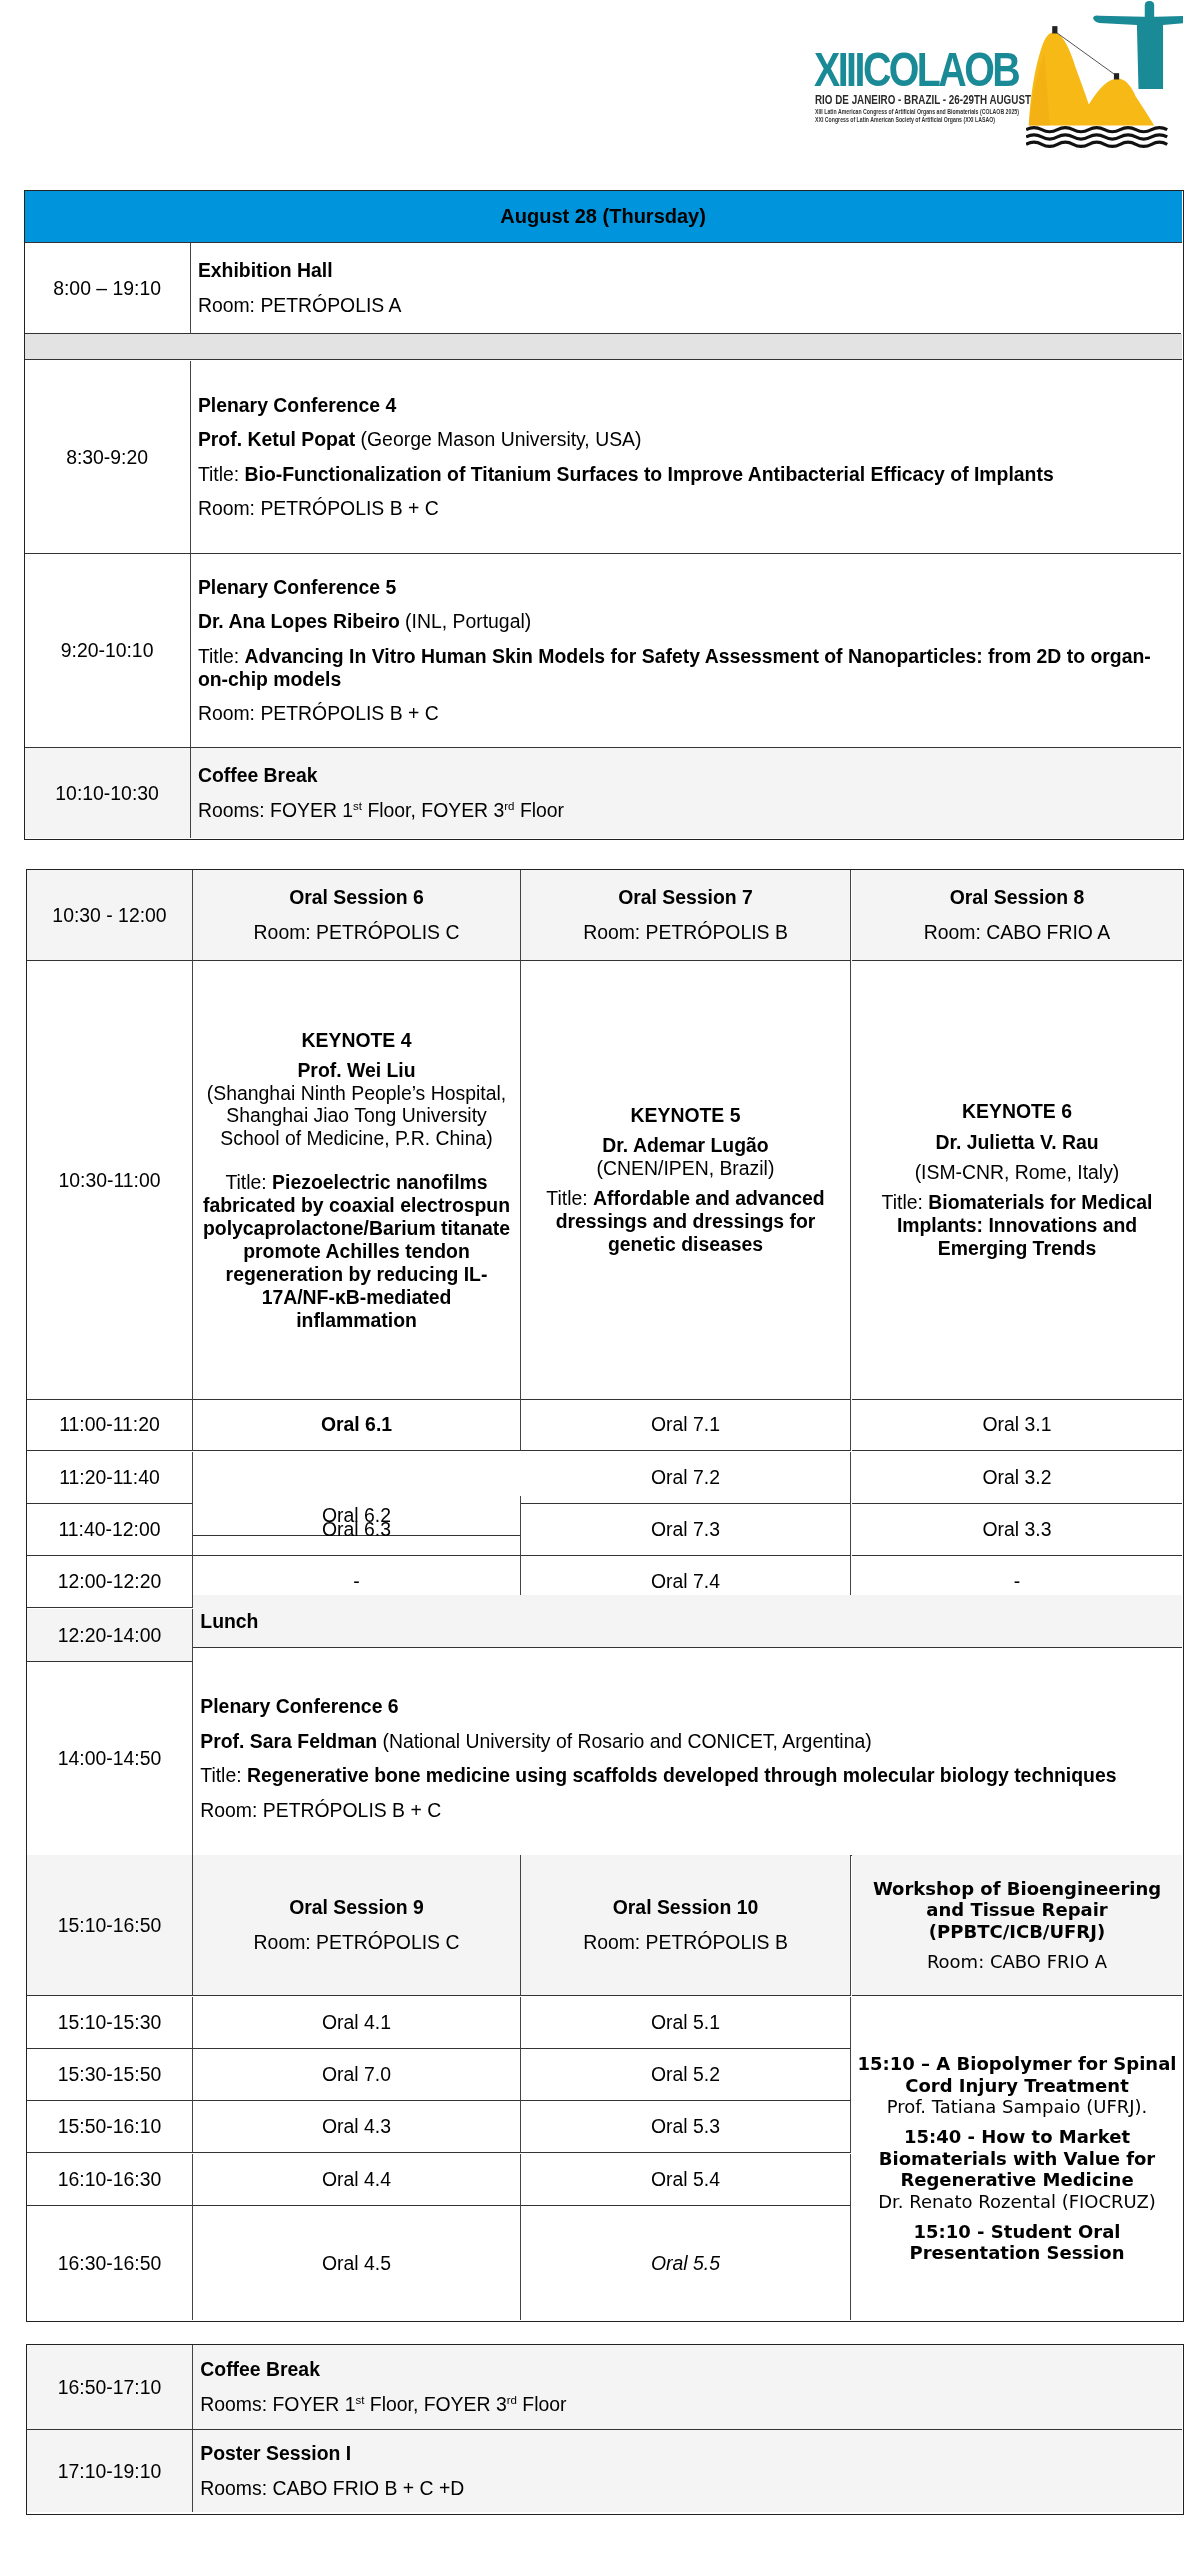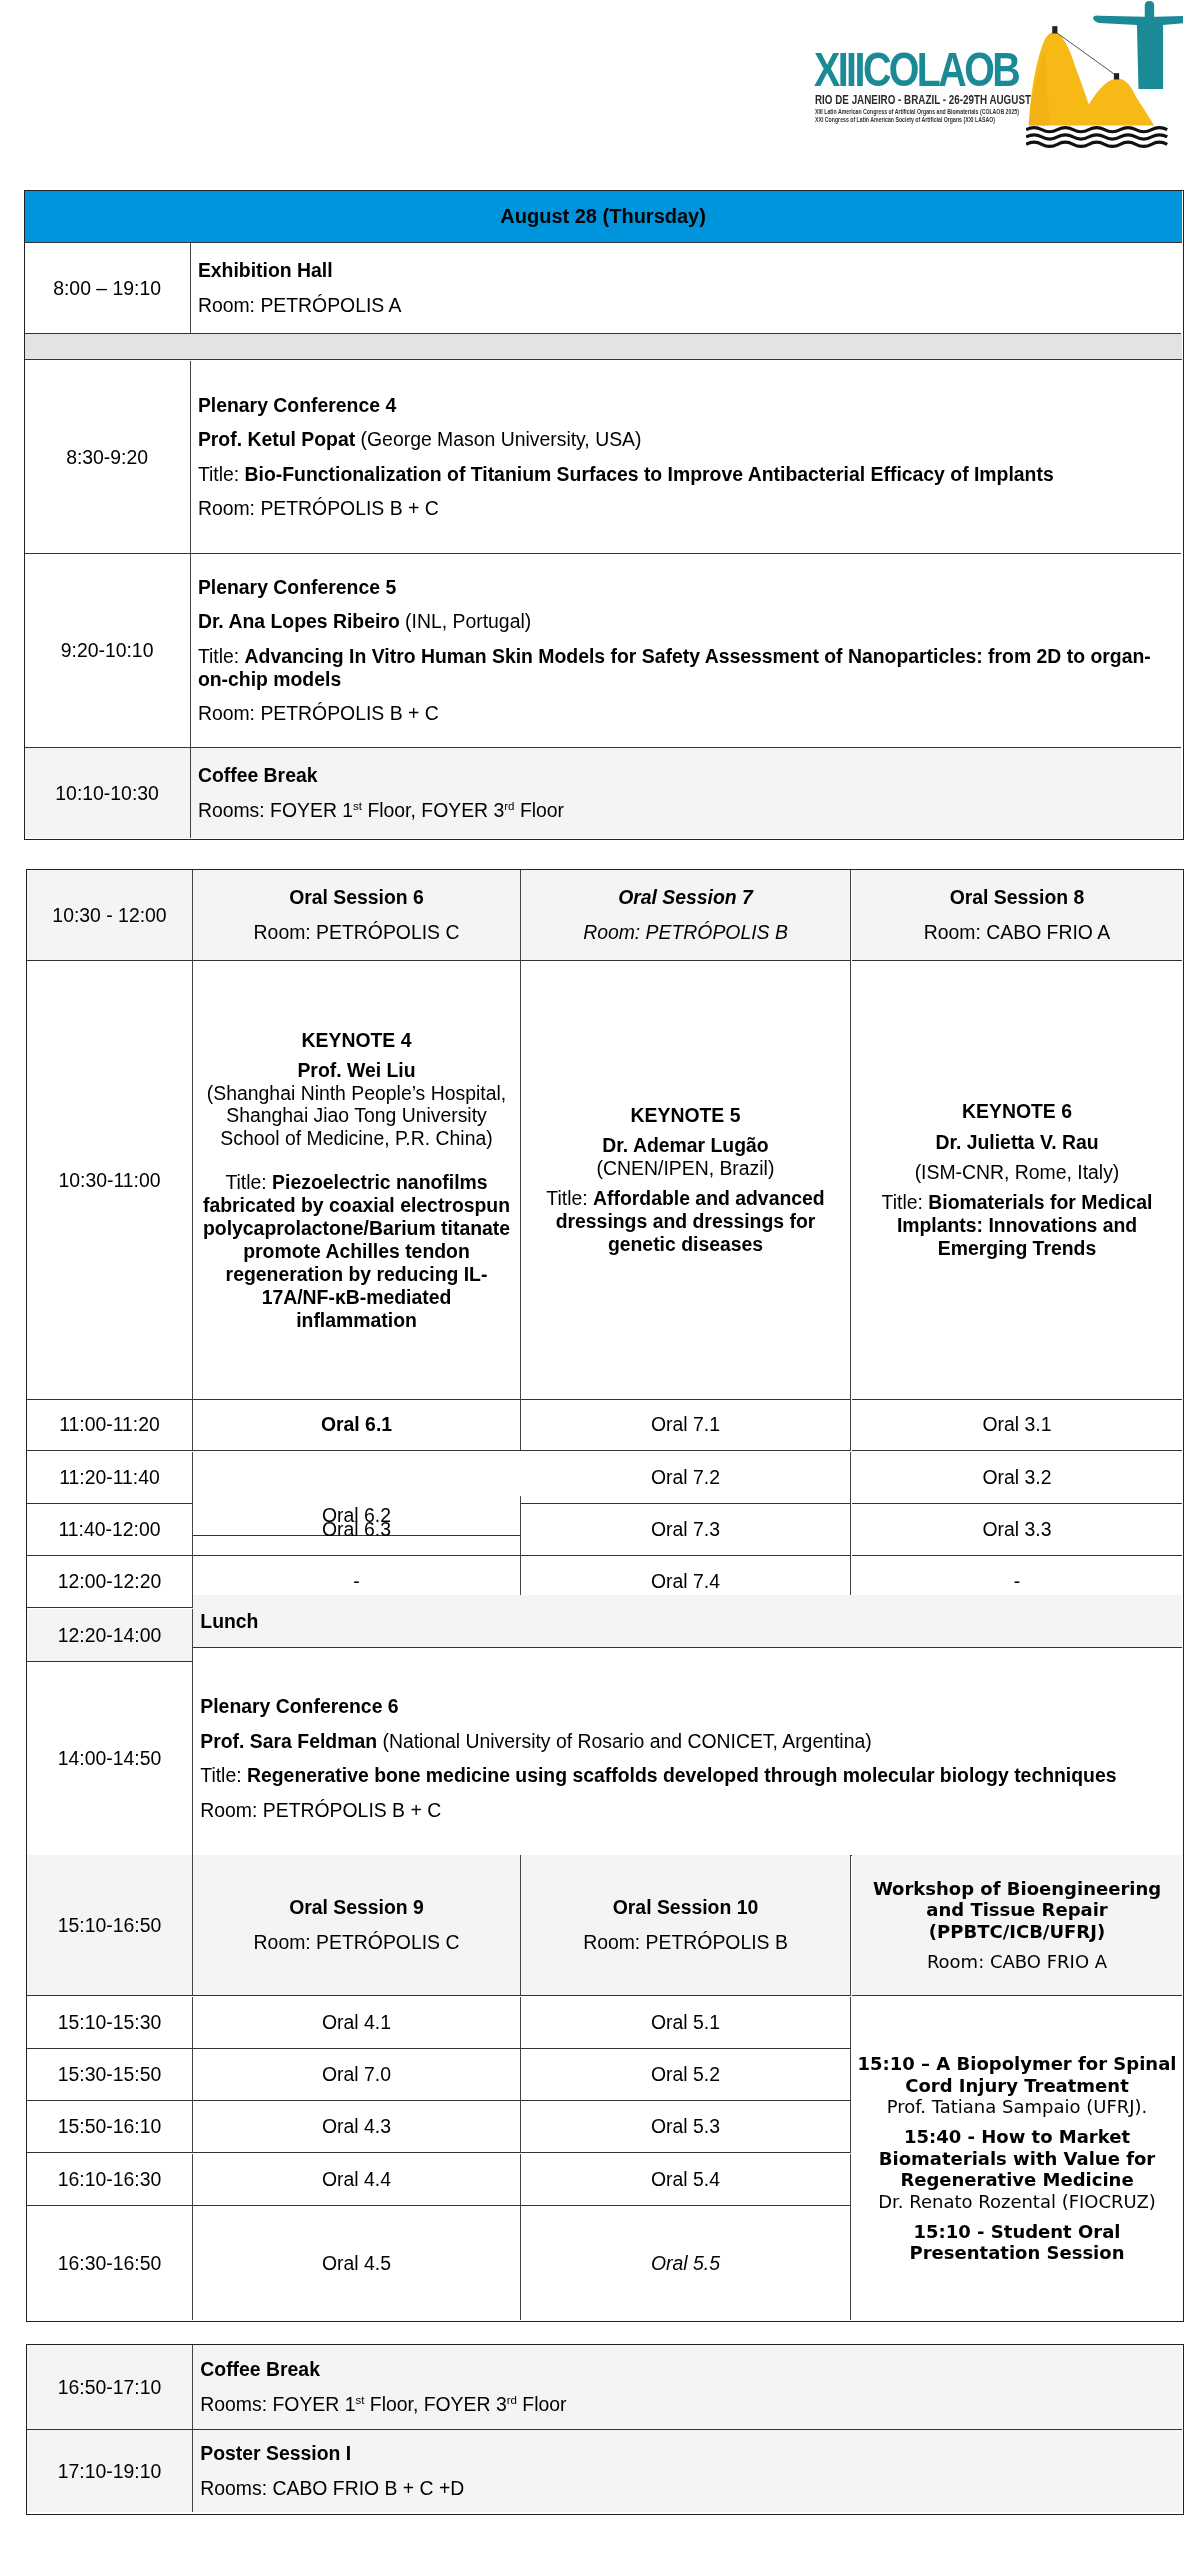--- a/index.html
+++ b/index.html
@@ -115,21 +115,21 @@
 
 <div class="abs tbl" style="left:26px; top:869px; width:1158px; height:1453px;">
 
   <div class="cell time gray" style="left:0; top:0; width:166px; height:91px;">
     <span>10:30 - 12:00</span>
   </div>
   <div class="cell content gray vcenter center" style="left:166px; top:0; width:328px; height:91px;">
     <p class="b">Oral Session 6</p>
     <p>Room: PETRÓPOLIS C</p>
   </div>
-  <div class="cell content gray vcenter center" style="left:494px; top:0; width:330px; height:91px;font-style:italic;">
+  <div class="cell content gray vcenter center" style="left:494px; top:0; width:330px; height:91px;">
     <p class="b">Oral Session 7</p>
     <p>Room: PETRÓPOLIS B</p>
   </div>
   <div class="cell content gray nr vcenter center" style="left:825px; top:0; width:330px; height:91px;">
     <p class="b">Oral Session 8</p>
     <p>Room: CABO FRIO A</p>
   </div>
 
   <div class="cell time" style="left:0; top:91px; width:166px; height:439px;">
     <span>10:30-11:00</span>

